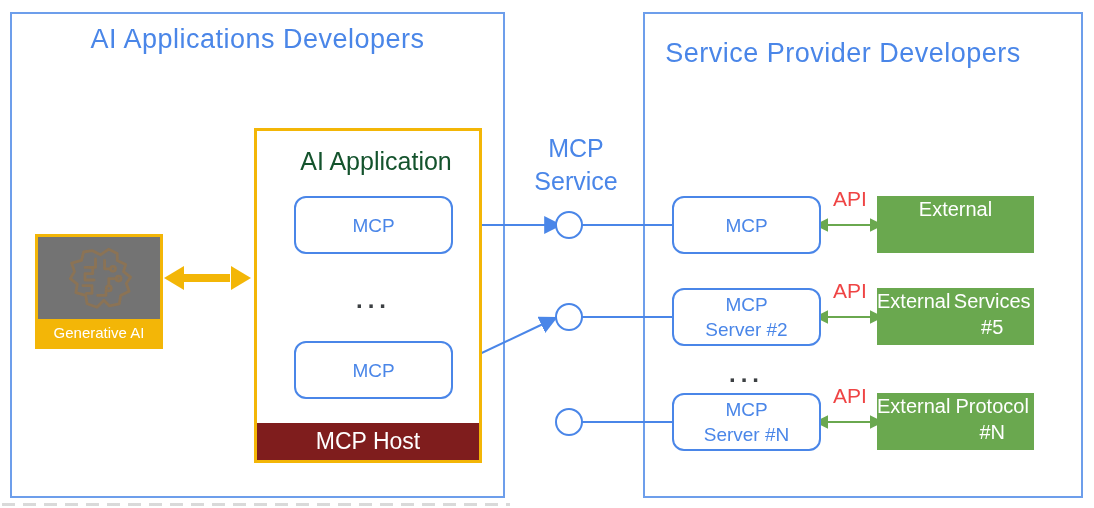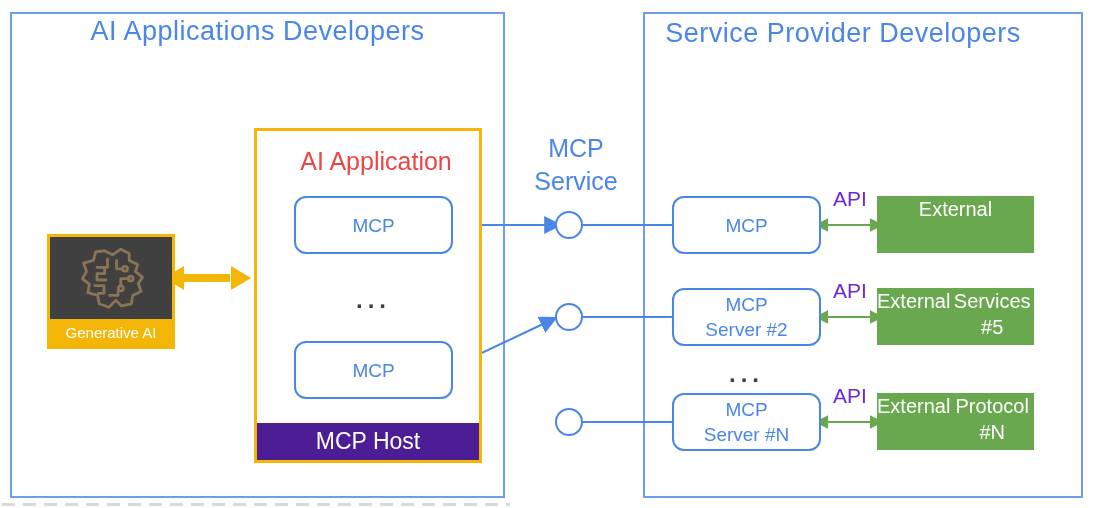--- a/index.html
+++ b/index.html
@@ -5,52 +5,52 @@
   html,body{margin:0;padding:0;background:#ffffff;}
   .stage{
     position:relative;width:1094px;height:508px;background:#ffffff;overflow:hidden;
     font-family:"Liberation Sans", sans-serif;
   }
   .abs{position:absolute;box-sizing:border-box;}
   
   .panel{border:2px solid #6d9eeb;background:#ffffff;}
   .panel-title{color:#4a86e8;font-size:27px;text-align:center;letter-spacing:0.5px;}
   
-  .genai-box{border:3px solid #f3b607;background:#404040;margin-left:12px;}
+  .genai-box{border:3px solid #f3b607;background:#737373;}
   .genai-footer{position:absolute;left:0;right:0;bottom:0;height:27px;background:#f3b607;
     color:#ffffff;font-size:15px;line-height:27px;text-align:center;}
   .aiapp-box{border:3px solid #f3b607;background:#ffffff;}
   .aiapp-title{position:absolute;left:16px;right:0;top:16px;text-align:center;
-    color:#ef4444;font-size:25px;}
-  .host-strip{position:absolute;left:0;right:0;bottom:0;height:37px;background:#4c1d95;
+    color:#14532d;font-size:25px;}
+  .host-strip{position:absolute;left:0;right:0;bottom:0;height:37px;background:#7f1d1d;
     color:#ffffff;font-size:23px;line-height:37px;text-align:center;}
   
   .node{border:2px solid #4a86e8;border-radius:12px;background:#ffffff;color:#4a86e8;
     font-size:19px;line-height:25px;text-align:center;display:flex;flex-direction:column;
     justify-content:center;}
   
   .service{background:#6aa84f;color:#ffffff;font-size:20px;line-height:26px;text-align:center;
     display:flex;flex-direction:row;justify-content:center;}
-  .api-label{color:#6d28d9;font-size:21px;text-align:center;}
+  .api-label{color:#ef4444;font-size:21px;text-align:center;}
   .dots{color:#3c4043;font-size:24px;font-weight:700;letter-spacing:5px;text-align:center;}
   .protocol{color:#4a86e8;font-size:25px;line-height:33px;text-align:center;}
   .svg-overlay{position:absolute;left:0;top:0;pointer-events:none;}
   .bottom-artifact{position:absolute;left:2px;top:503px;width:508px;height:3px;opacity:.75;
     background:repeating-linear-gradient(90deg,#cdcdcd 0 13px,transparent 13px 21px);}
 </style>
 </head>
 <body>
 
 <div class="stage">
 
   <div class="abs panel" style="left:10px;top:12px;width:495px;height:486px;"></div>
   <div class="abs panel" style="left:643px;top:12px;width:440px;height:486px;"></div>
 
-  <div class="abs panel-title" style="left:10px;top:16px;width:495px;">AI Applications Developers</div>
-  <div class="abs panel-title" style="left:643px;top:18px;width:400px;">Service Provider Developers</div>
+  <div class="abs panel-title" style="left:10px;top:24px;width:495px;">AI Applications Developers</div>
+  <div class="abs panel-title" style="left:643px;top:38px;width:400px;">Service Provider Developers</div>
 
   <svg class="svg-overlay" width="1094" height="508" viewBox="0 0 1094 508">
     <defs>
       <marker id="arrBlue" viewBox="0 0 10 10" refX="1" refY="5" markerWidth="9" markerHeight="9" orient="auto-start-reverse">
         <path d="M0,0 L10,5 L0,10 Z" fill="#4a86e8"></path>
       </marker>
       <marker id="arrGreen" viewBox="0 0 10 10" refX="1" refY="5" markerWidth="7" markerHeight="7" orient="auto-start-reverse">
         <path d="M0,0 L10,5 L0,10 Z" fill="#6aa84f"></path>
       </marker>
     </defs>

